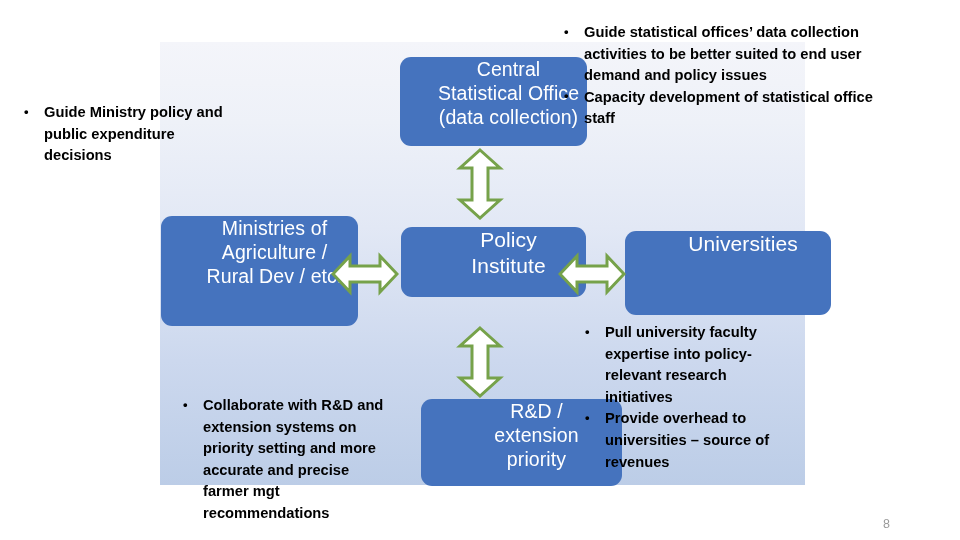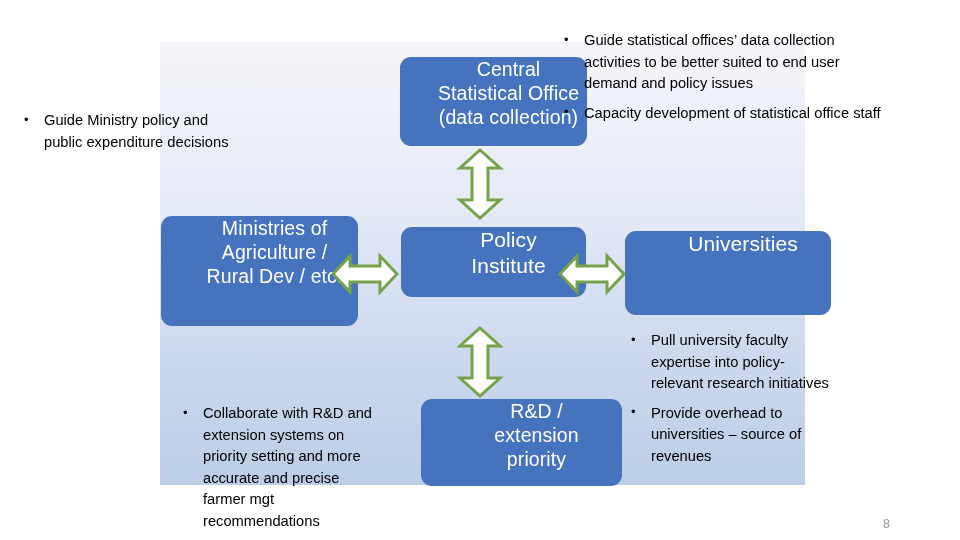--- a/index.html
+++ b/index.html
@@ -51,34 +51,35 @@
     position: absolute;
   }
   .bullets ul {
     margin: 0;
     padding: 0;
     list-style: none;
   }
   .bullets li {
     position: relative;
     padding-left: 28px;
-    margin: 8px 0 0 0;
+    margin: 0 0 0 0;
+    font-weight: bold;
   }
   .bullets li::before {
     content: "\2022";
     position: absolute;
     left: 8px;
     top: -0.5px;
     font-size: 13px;
     line-height: inherit;
   }
 
   #bullets-left        { left: 16px;  top: 102px; width: 216px; font-size: 14.7px; line-height: 1.47; }
   #bullets-topright    { left: 556px; top: 22px;  width: 330px; font-size: 14.7px; line-height: 1.47; }
-  #bullets-bottomright { left: 623px; top: 322px; width: 210px; font-size: 14.7px; line-height: 1.47; }
+  #bullets-bottomright { left: 577px; top: 322px; width: 210px; font-size: 14.7px; line-height: 1.47; }
   #bullets-bottomleft  { left: 175px; top: 395px; width: 210px; font-size: 14.7px; line-height: 1.47; }
 
   
   .arrow {
     position: absolute;
   }
   .arrow svg { display: block; }
 
   #arrow-v-top    { left: 455px; top: 148px; }
   #arrow-v-bottom { left: 455px; top: 326px; }

